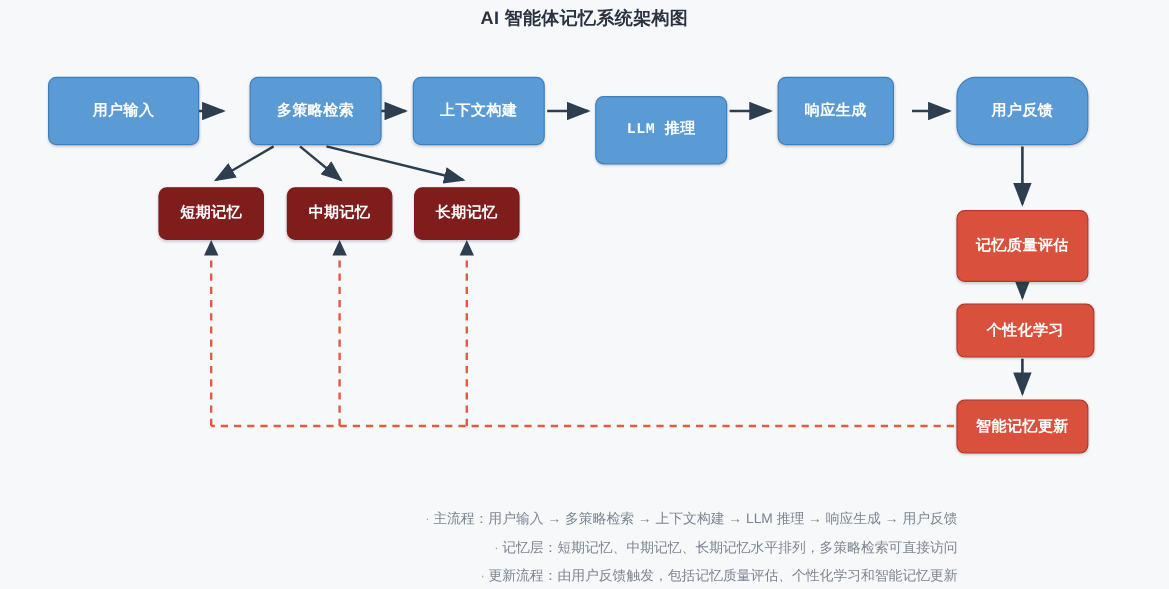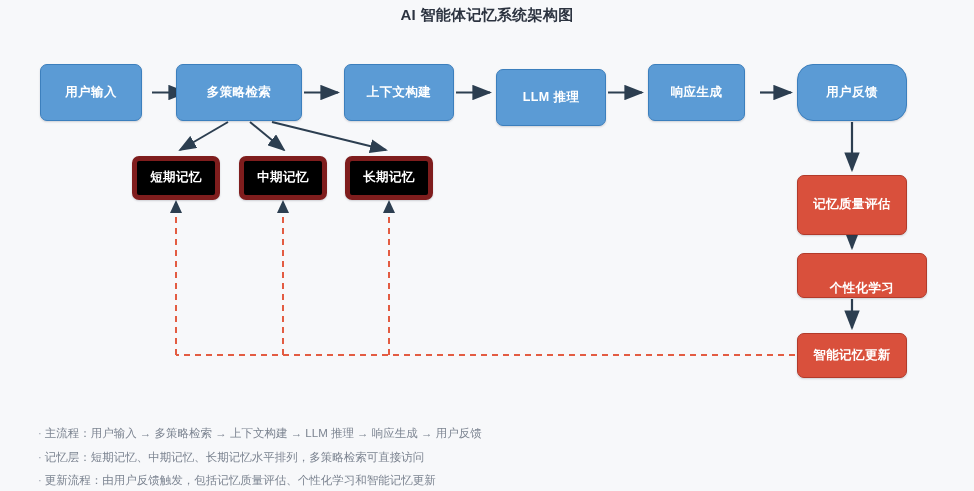--- a/index.html
+++ b/index.html
@@ -39,38 +39,38 @@
     border-radius: 7px;
     color: #ffffff;
     font-size: 12.5px;
     font-weight: bold;
     letter-spacing: 0.4px;
     text-align: center;
     line-height: 1.25;
     box-shadow: 0 1px 2px rgba(20,30,50,0.18);
   }
   .node.blue   { background: #5b9bd5; border: 1px solid #3c7fbd; }
-  .node.green  { background: #000000; border: 5px solid #7f1d1d; }
+  .node.green  { background: #7f1d1d; border: 1px solid #7f1d1d; }
   .node.red    { background: #d9503c; border: 1px solid #b23a2a; }
 
   .legend {
     position: absolute;
     left: 38px;
     width: 760px;
     color: #7c8491;
     font-size: 11.5px;
     line-height: 1.35;
     white-space: nowrap;
   }
   .legend .bullet {
     color: #9aa2ae;
     margin-right: 3px;
     font-size: 11px;
   }
-  .legend-row { margin-bottom: 8px; }
+  .legend-row { margin-bottom: 8px; text-align: right; }
 </style>
 </head>
 <body>
 
 <div id="canvas">
 
   <div id="diagram-title">AI 智能体记忆系统架构图</div>
 
   <svg id="wires" viewBox="0 0 974 491">
     <defs>
@@ -108,30 +108,30 @@
       <path d="M 283 355 L 283 208"></path>
       <path d="M 389 355 L 389 208"></path>
     </g>
     <g fill="#2c3e50">
       <polygon points="176,200 170,213 182,213"></polygon>
       <polygon points="283,200 277,213 289,213"></polygon>
       <polygon points="389,200 383,213 395,213"></polygon>
     </g>
   </svg>
 
-  <div class="node blue" style="left:40px;top:64px;width:102px;height:57px;">
+  <div class="node blue" style="left:40px;top:64px;width:126px;height:57px;">
     <span>用户输入</span>
   </div>
-  <div class="node blue" style="left:176px;top:64px;width:126px;height:57px;">
+  <div class="node blue" style="left:208px;top:64px;width:110px;height:57px;">
     <span>多策略检索</span>
   </div>
   <div class="node blue" style="left:344px;top:64px;width:110px;height:57px;">
     <span>上下文构建</span>
   </div>
-  <div class="node blue" style="left:496px;top:69px;width:110px;height:57px;">
+  <div class="node blue" style="left:496px;top:80px;width:110px;height:57px;font-family:Liberation Mono, monospace;">
     <span>LLM 推理</span>
   </div>
   <div class="node blue" style="left:648px;top:64px;width:97px;height:57px;">
     <span>响应生成</span>
   </div>
   <div class="node blue" style="left:797px;top:64px;width:110px;height:57px;border-radius:16px;">
     <span>用户反馈</span>
   </div>
 
   <div class="node green" style="left:132px;top:156px;width:88px;height:44px;">
@@ -140,21 +140,21 @@
   <div class="node green" style="left:239px;top:156px;width:88px;height:44px;">
     <span>中期记忆</span>
   </div>
   <div class="node green" style="left:345px;top:156px;width:88px;height:44px;">
     <span>长期记忆</span>
   </div>
 
   <div class="node red" style="left:797px;top:175px;width:110px;height:60px;text-align:right;">
     <span>记忆质量评估</span>
   </div>
-  <div class="node red" style="left:797px;top:253px;width:130px;height:45px;align-items:flex-end;">
+  <div class="node red" style="left:797px;top:253px;width:115px;height:45px;">
     <span>个性化学习</span>
   </div>
   <div class="node red" style="left:797px;top:333px;width:110px;height:45px;">
     <span>智能记忆更新</span>
   </div>
 
   <div class="legend" style="top:426px;">
     <div class="legend-row">
       <span class="bullet">·</span><span>主流程：用户输入 → 多策略检索 → 上下文构建 → LLM 推理 → 响应生成 → 用户反馈</span>
     </div>

